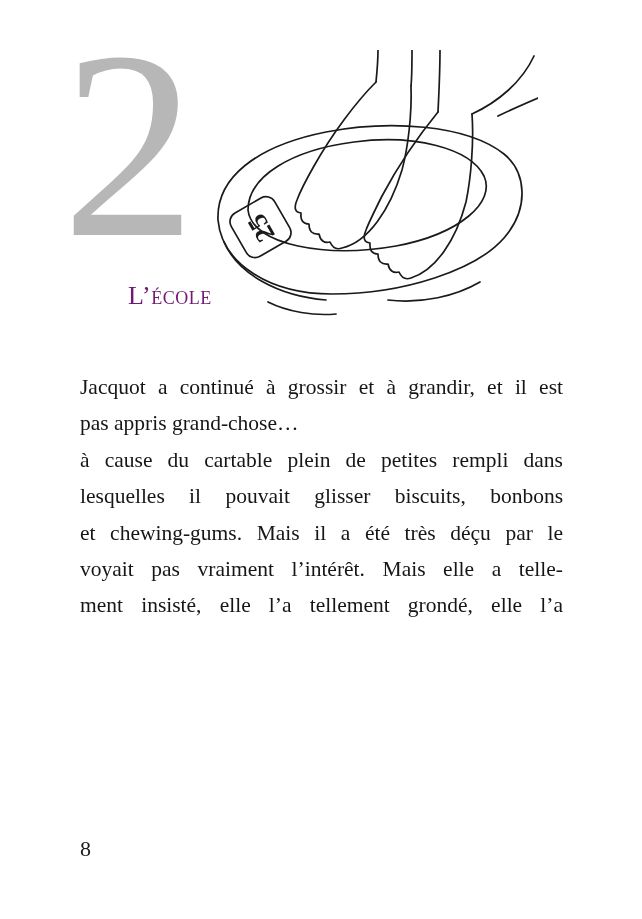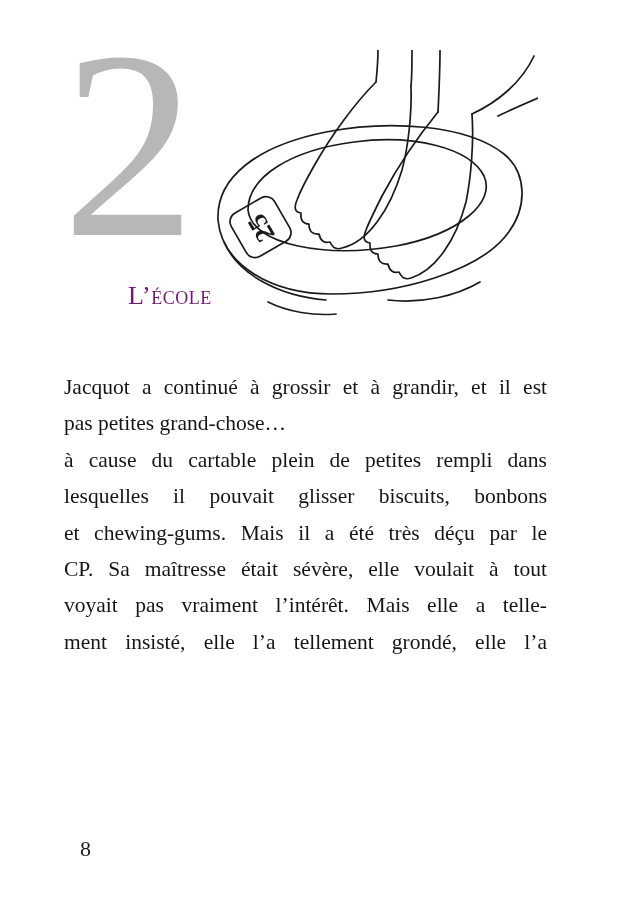--- a/index.html
+++ b/index.html
@@ -51,21 +51,21 @@
   }
   .illustration text {
     fill: #1a1a1a;
     stroke: none;
     font-family: "Liberation Serif", serif;
     font-size: 27px;
     font-weight: bold;
   }
   .body-text {
     position: absolute;
-    left: 64px;
+    left: 80px;
     top: 369px;
     width: 483px;
     font-size: 21.5px;
     line-height: 36.4px;
     color: #161616;
   }
   .line {
     text-align: justify;
     text-align-last: justify;
     white-space: normal;
@@ -124,24 +124,23 @@
 
     <g>
       <path d="M 230,62 C 212,84 190,116 174,146 C 167,160 161,172 158,180
                q -5,12 4,13 q -1,11 8,11 q 0,11 10,10 q 2,10 11,8 q 4,9 12,6
                C 228,220 248,190 258,152 C 263,128 266,92 264,64"></path>
     </g>
   </svg>
 
   <div class="body-text">
     <div class="line">Jacquot a continué à grossir et à grandir, et il est</div>
-    <div class="line flush">pas petites grand-chose…</div>
+    <div class="line flush">pas appris grand-chose…</div>
     <div class="line">à cause du cartable plein de petites rempli dans</div>
     <div class="line">lesquelles il pouvait glisser biscuits, bonbons</div>
     <div class="line">et chewing-gums. Mais il a été très déçu par le</div>
-    <div class="line">CP. Sa maîtresse était sévère, elle voulait à tout</div>
     <div class="line">voyait pas vraiment l’intérêt. Mais elle a telle-</div>
     <div class="line">ment insisté, elle l’a tellement grondé, elle l’a</div>
   </div>
 
   <div class="page-number">8</div>
 
 </div>
 
 </body></html>

